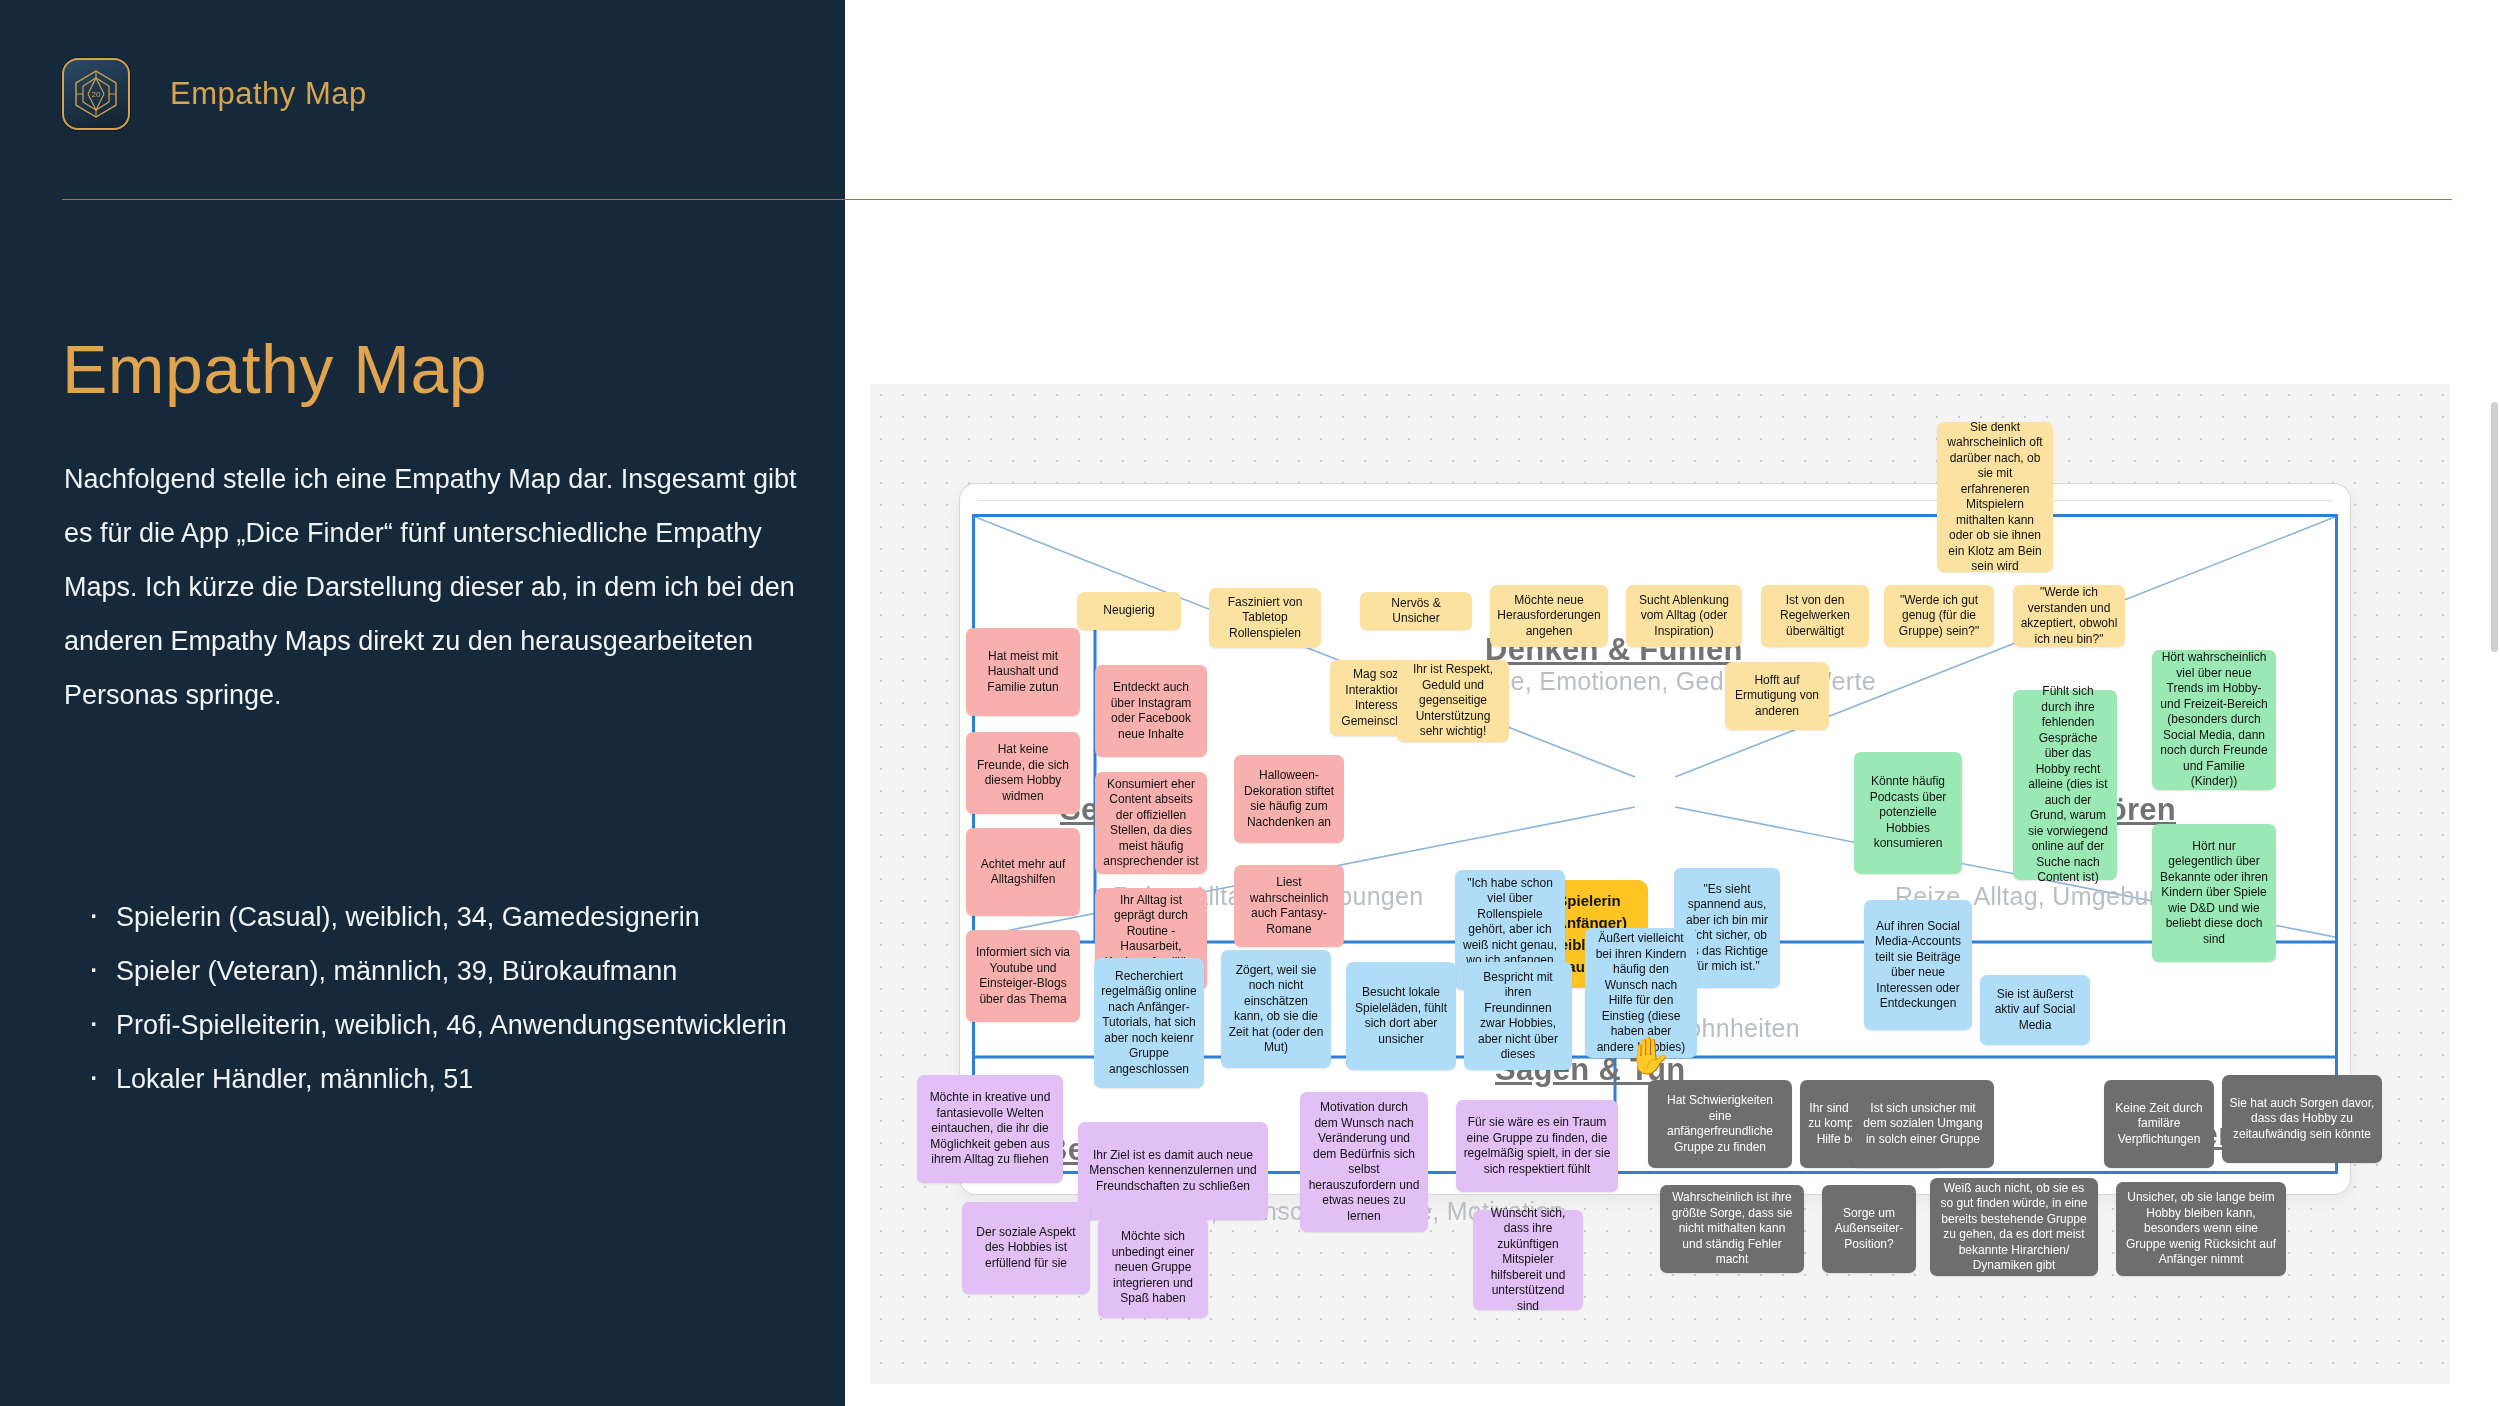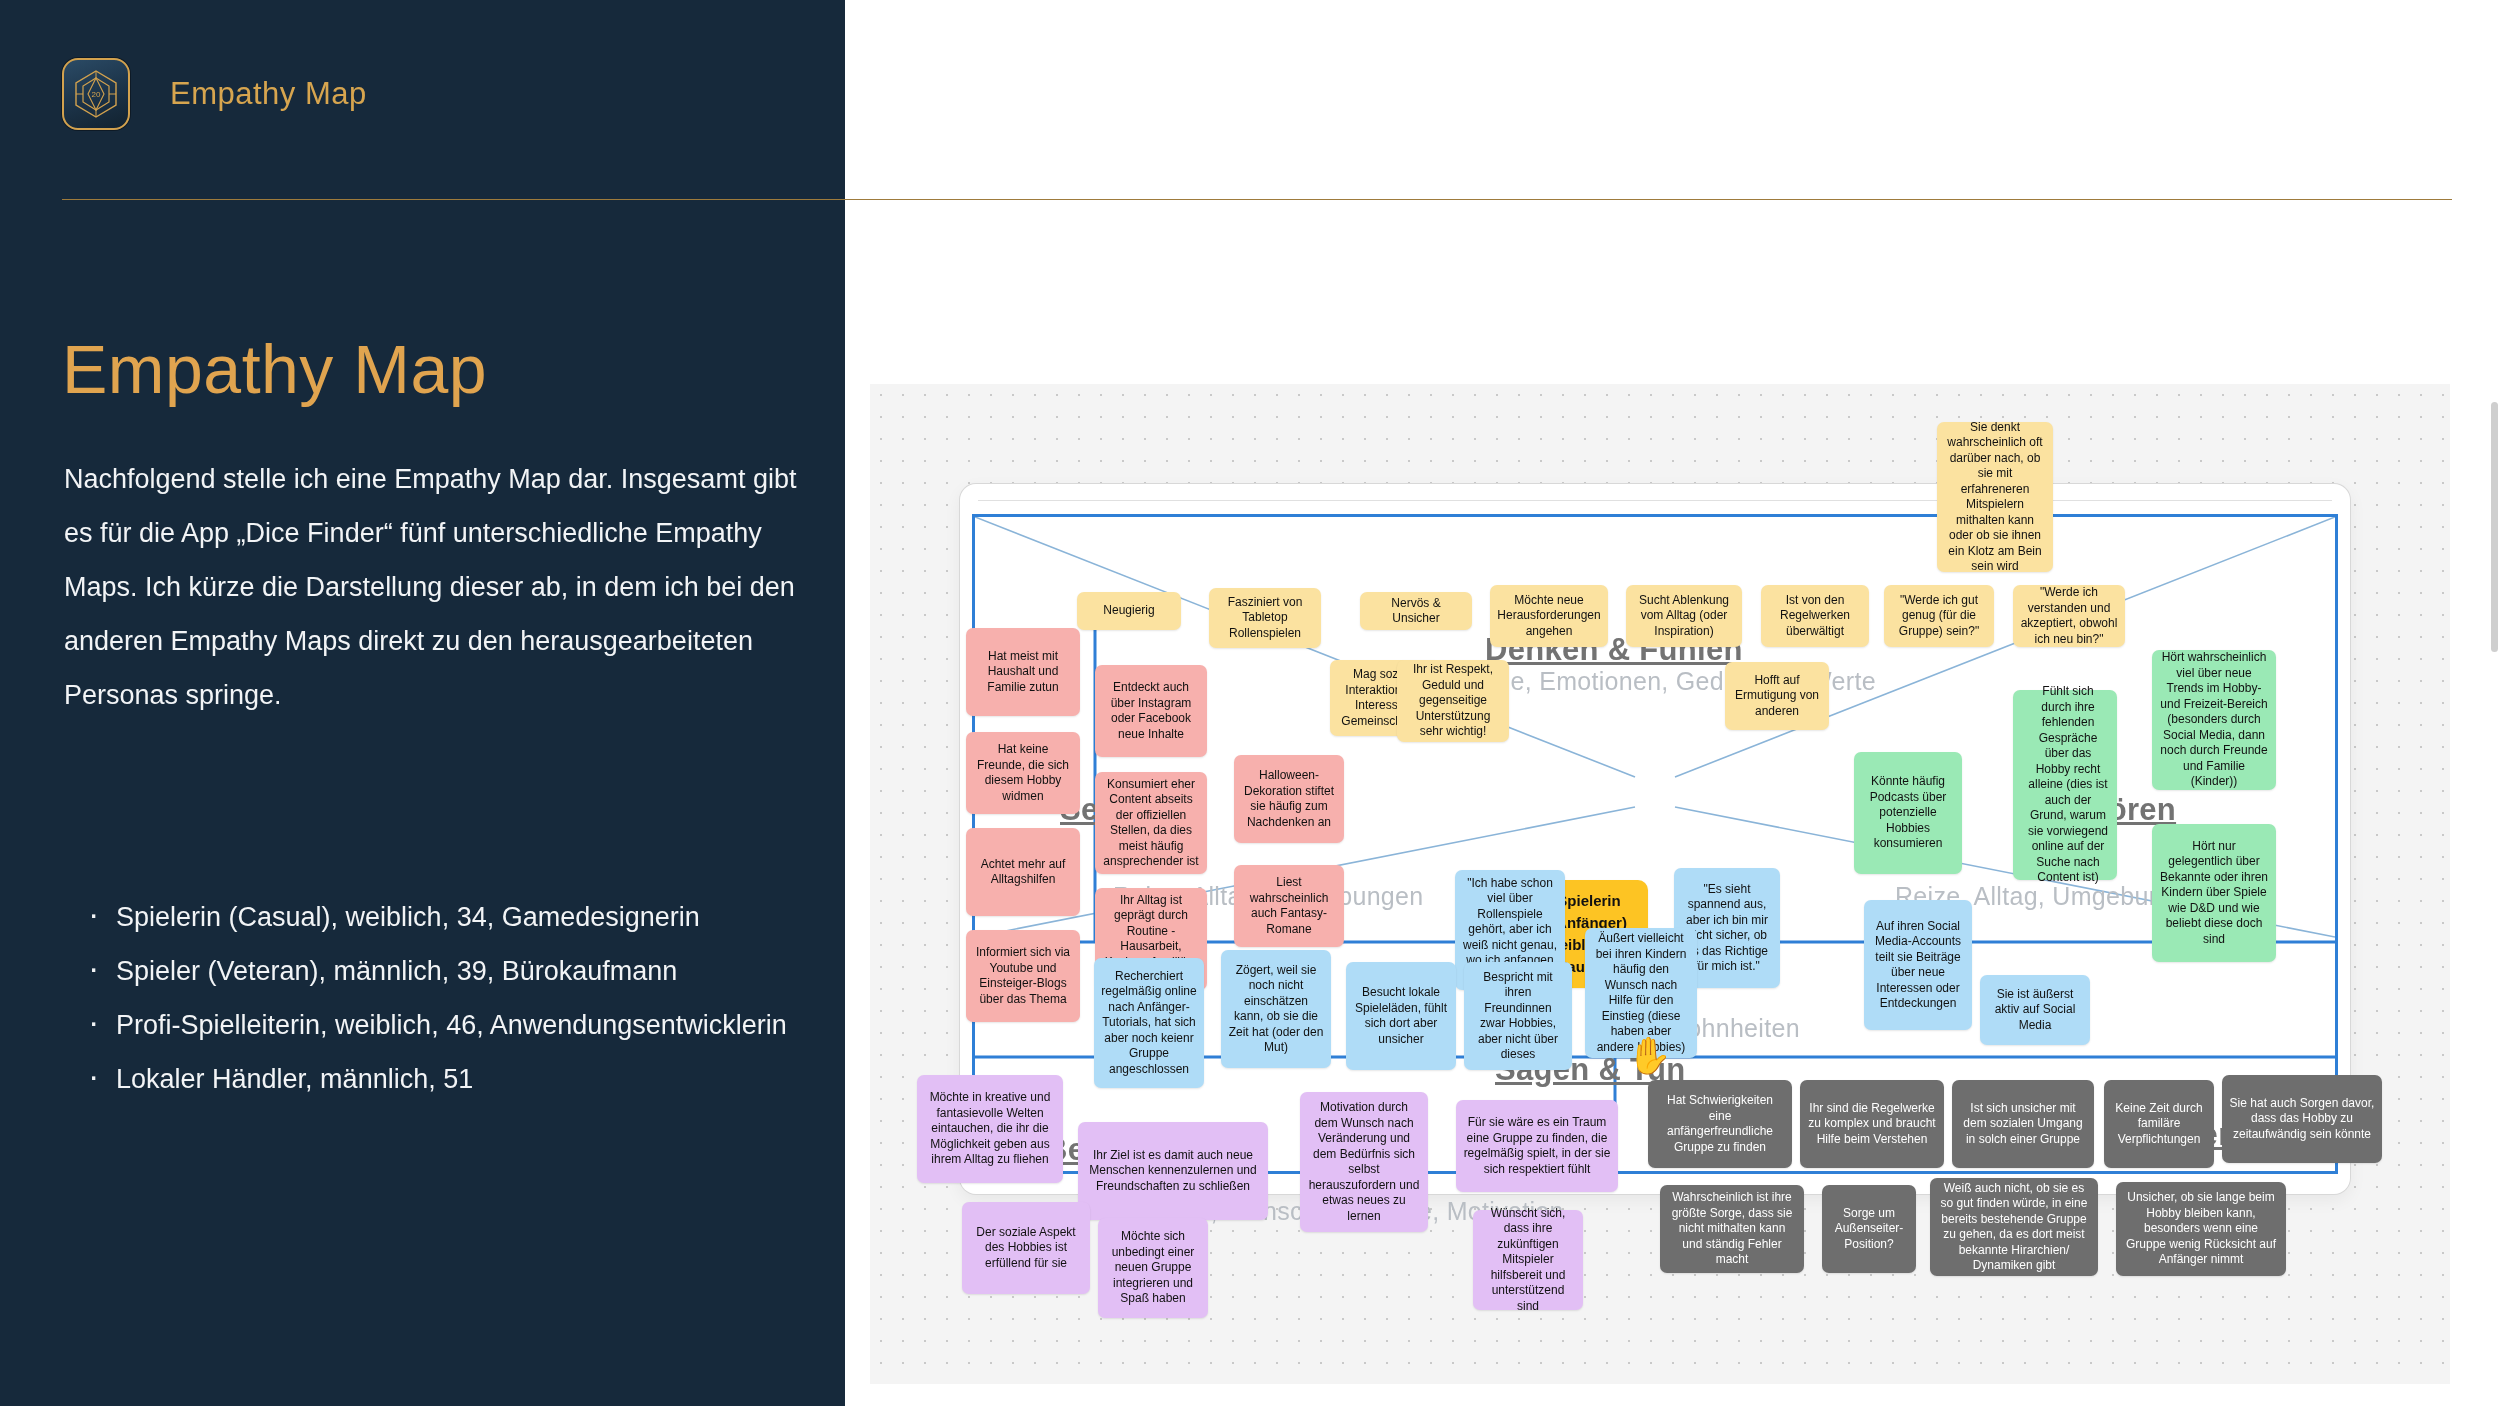--- a/index.html
+++ b/index.html
@@ -200,21 +200,21 @@
       <div class="note n-green" style="left: 2152px; top: 824px; width: 124px; height: 138px;">Hört nur gelegentlich über Bekannte oder ihren Kindern über Spiele wie D&amp;D und wie beliebt diese doch sind</div>
       <div class="note n-purple" style="left: 917px; top: 1075px; width: 146px; height: 108px;">Möchte in kreative und fantasievolle Welten eintauchen, die ihr die Möglichkeit geben aus ihrem Alltag zu fliehen</div>
       <div class="note n-purple" style="left: 1078px; top: 1122px; width: 190px; height: 98px;">Ihr Ziel ist es damit auch neue Menschen kennenzulernen und Freundschaften zu schließen</div>
       <div class="note n-purple" style="left: 1300px; top: 1092px; width: 128px; height: 140px;">Motivation durch dem Wunsch nach Veränderung und dem Bedürfnis sich selbst herauszufordern und etwas neues zu lernen</div>
       <div class="note n-purple" style="left: 1456px; top: 1100px; width: 162px; height: 92px;">Für sie wäre es ein Traum eine Gruppe zu finden, die regelmäßig spielt, in der sie sich respektiert fühlt</div>
       <div class="note n-purple" style="left: 962px; top: 1202px; width: 128px; height: 92px;">Der soziale Aspekt des Hobbies ist erfüllend für sie</div>
       <div class="note n-purple" style="left: 1098px; top: 1218px; width: 110px; height: 100px;">Möchte sich unbedingt einer neuen Gruppe integrieren und Spaß haben</div>
       <div class="note n-purple" style="left: 1473px; top: 1210px; width: 110px; height: 100px;">Wünscht sich, dass ihre zukünftigen Mitspieler hilfsbereit und unterstützend sind</div>
       <div class="note n-gray" style="left: 1648px; top: 1080px; width: 144px; height: 88px;">Hat Schwierigkeiten eine anfängerfreundliche Gruppe zu finden</div>
       <div class="note n-gray" style="left: 1800px; top: 1080px; width: 144px; height: 88px;">Ihr sind die Regelwerke zu komplex und braucht Hilfe beim Verstehen</div>
-      <div class="note n-gray" style="left: 1952px; top: 1080px; width: 142px; height: 88px;">Ist sich unsicher mit dem sozialen Umgang in solch einer Gruppe</div>
+      <div class="note n-gray" style="left: 1852px; top: 1080px; width: 142px; height: 88px;">Ist sich unsicher mit dem sozialen Umgang in solch einer Gruppe</div>
       <div class="note n-gray" style="left: 2104px; top: 1080px; width: 110px; height: 88px;">Keine Zeit durch familäre Verpflichtungen</div>
       <div class="note n-gray" style="left: 2222px; top: 1075px; width: 160px; height: 88px;">Sie hat auch Sorgen davor, dass das Hobby zu zeitaufwändig sein könnte</div>
       <div class="note n-gray" style="left: 1660px; top: 1185px; width: 144px; height: 88px;">Wahrscheinlich ist ihre größte Sorge, dass sie nicht mithalten kann und ständig Fehler macht</div>
       <div class="note n-gray" style="left: 1822px; top: 1185px; width: 94px; height: 88px;">Sorge um Außenseiter-Position?</div>
       <div class="note n-gray" style="left: 1930px; top: 1178px; width: 168px; height: 98px;">Weiß auch nicht, ob sie es so gut finden würde, in eine bereits bestehende Gruppe zu gehen, da es dort meist bekannte Hirarchien/ Dynamiken gibt</div>
       <div class="note n-gray" style="left: 2116px; top: 1182px; width: 170px; height: 94px;">Unsicher, ob sie lange beim Hobby bleiben kann, besonders wenn eine Gruppe wenig Rücksicht auf Anfänger nimmt</div>
     </div>
 
   <span class="hand-cursor" style="left:1627px; top:1035px;">✋</span>
 

